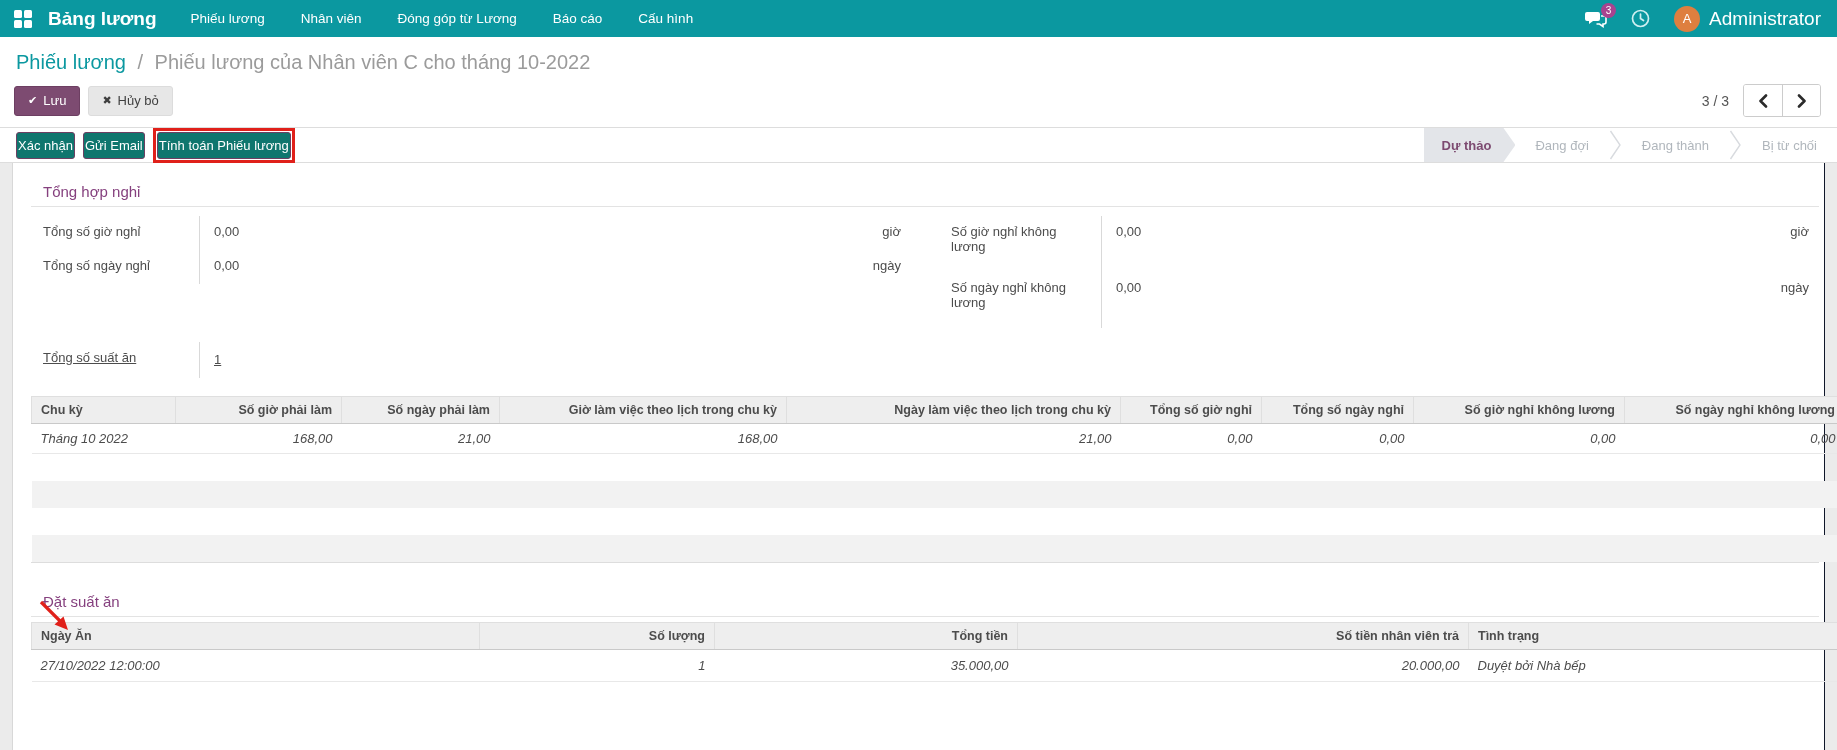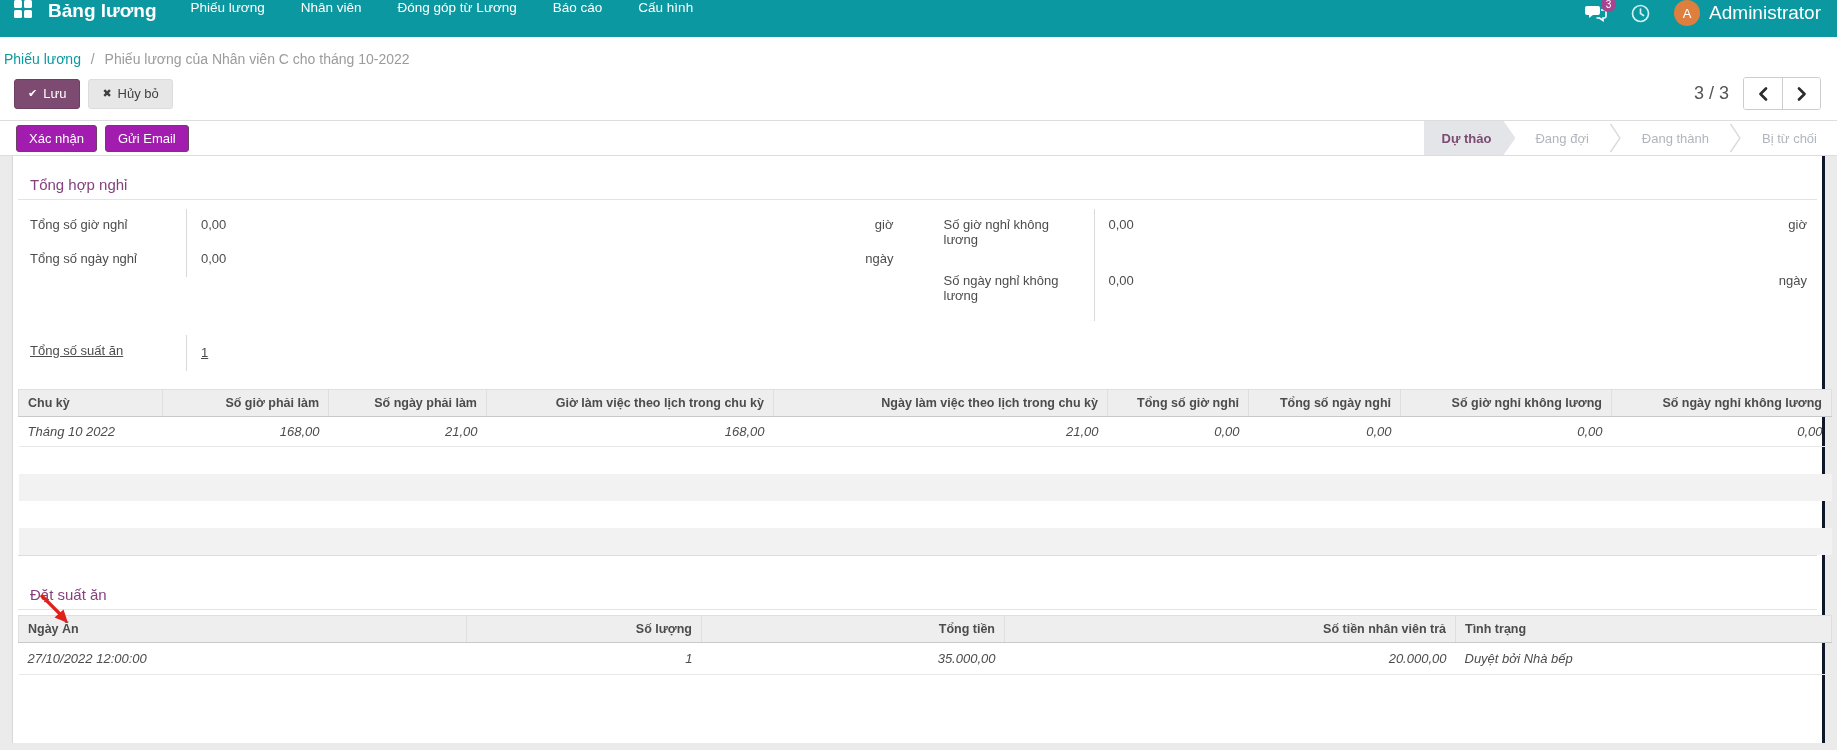--- a/index.html
+++ b/index.html
@@ -1,70 +1,70 @@
 <!DOCTYPE html>
 <html><head>
 <meta charset="utf-8">
 <style>
   * { margin:0; padding:0; box-sizing:border-box; }
   body { font-family:"Liberation Sans", sans-serif; background:#ebebeb; }
   .page { width:1837px; height:750px; position:relative; background:#ebebeb; overflow:hidden;
           font-size:13px; color:#4c4c4c; }
 
   
-  .navbar { height:37px; background:#0b98a0; display:flex; align-items:flex-start; padding:0 16px 0 14px; }
+  .navbar { height:37px; background:#0b98a0; display:flex; align-items:center; padding:0 16px 0 14px; }
   .apps-icon { width:18px; height:18px; display:grid; grid-template-columns:8px 8px; grid-template-rows:8px 8px; gap:2px; cursor:pointer; }
   .apps-icon span { background:#fff; border-radius:1.5px; }
   .brand { color:#fff; font-size:19px; font-weight:bold; margin:0 34px 0 16px; cursor:pointer; }
   .nav-menu { display:flex; align-items:center; gap:36px; }
   .nav-item { color:#fff; font-size:13.5px; cursor:pointer; }
   .nav-right { margin-left:auto; display:flex; align-items:center; gap:24px; }
   .icon-btn { position:relative; cursor:pointer; display:flex; align-items:center; }
   .badge { position:absolute; top:-7px; right:-9px; background:#a8438f; color:#fff; font-size:10px;
            min-width:15px; height:15px; border-radius:8px; display:flex; align-items:center; justify-content:center; padding:0 3px; }
   .user-block { display:flex; align-items:center; gap:9px; cursor:pointer; }
   .avatar { width:26px; height:26px; border-radius:50%; background:#de7f3f; color:#fff; font-size:13px;
             display:flex; align-items:center; justify-content:center; }
   .username { color:#fff; font-size:19px; }
 
   
   .control-area { background:#fff; }
-  .breadcrumb-row { padding:14px 16px 4px 4px; font-size:14px; }
+  .breadcrumb-row { padding:14px 16px 4px 16px; font-size:20px; }
   .crumb-link { color:#0b98a0; cursor:pointer; }
   .crumb-sep { color:#9b9b9b; margin:0 6px; }
   .crumb-current { color:#9b9b9b; }
   .buttons-row { display:flex; align-items:center; padding:6px 16px 10px 14px; }
   .btn { display:inline-flex; align-items:center; height:30px; padding:0 13px; font-size:13px;
          border-radius:3px; cursor:pointer; border:1px solid transparent; }
   .btn-primary { background:#7d4b71; border-color:#6d3f62; color:#fff; }
   .btn-secondary { background:#e7e7e7; border-color:#dcdcdc; color:#3f3f3f; }
   .btn .glyph { margin-right:6px; font-size:11px; }
   .btn + .btn { margin-left:8px; }
   .pager { margin-left:auto; display:flex; align-items:center; }
-  .pager-count { color:#555; font-size:18px; margin-right:14px; }
+  .pager-count { color:#555; font-size:14px; margin-right:14px; }
   .pager-btns { display:flex; border:1px solid #ccc; border-radius:3px; overflow:hidden; }
   .pager-btn { width:38px; height:31px; background:#fff; display:flex; align-items:center; justify-content:center; cursor:pointer; }
   .pager-btn + .pager-btn { border-left:1px solid #ccc; }
 
   
   .statusbar { border-top:1px solid #ddd; border-bottom:1px solid #ddd; height:36px;
                display:flex; align-items:center; padding-left:16px; background:#fff; }
-  .sb-btn { height:27px; padding:0 12px; font-size:13px; background:#a21caf; border:1px solid #6d3f62;
+  .sb-btn { height:27px; padding:0 1px; font-size:13px; background:#0f766e; border:1px solid #6d3f62;
             border-radius:3px; color:#fff; cursor:pointer; display:inline-flex; align-items:center; }
   .sb-btn + .sb-btn, .red-box { margin-left:8px; }
   .red-box { border:3px solid #e0201a; padding:1px; display:inline-flex; }
   .steps { margin-left:auto; display:flex; align-items:flex-end; height:100%; }
   .step { padding:0 20px; font-size:13px; color:#b0b6bc; display:flex; align-items:center; height:100%; cursor:pointer; }
   .step.active { background:#e3e5e9; color:#7d4b71; font-weight:bold; padding:0 24px 0 18px;
                  clip-path:polygon(0 0, calc(100% - 12px) 0, 100% 50%, calc(100% - 12px) 100%, 0 100%); }
   .step-divider { height:100%; display:flex; align-items:center; }
 
   
   .sheet { margin:0 12px; background:#fff; height:587px; position:relative;
-           border-left:1px solid #d8d8d8; border-right:3px solid #0f172a; padding:20px 5px 0 5px; }
+           border-left:1px solid #d8d8d8; border-right:1px solid #0f172a; padding:20px 5px 0 18px; }
   .section-title { color:#85407e; font-size:15px; padding:0 10px 6px 12px; }
   .section-title.underlined { border-bottom:1px solid #e3e3e3; }
 
   .field-grid { display:grid; grid-template-columns:1fr 1fr; column-gap:30px; margin-top:9px; padding:0 2px 0 0; }
   .field { display:flex; align-items:stretch; }
   .f-label { width:168px; padding:8px 10px 0 12px; flex-shrink:0; }
   .f-col2 .f-label { width:162px; }
   .f-body { flex:1; border-left:1px solid #d9d9d9; display:flex; justify-content:space-between;
             padding:8px 8px 0 14px; }
   .f-row1 { min-height:34px; }
@@ -158,20 +158,23 @@
                 <path d="M2 1.5 L7.5 7 L2 12.5" fill="none" stroke="#2b2b2b" stroke-width="2.6" stroke-linecap="round" stroke-linejoin="round"></path>
               </svg>
           </div>
         </div>
       </div>
     </div>
 
     <div class="statusbar">
       <button class="sb-btn">Xác nhận</button>
       <button class="sb-btn">Gửi Email</button>
+      <span class="red-box">
+        <button class="sb-btn" style="margin-left:0;">Tính toán Phiếu lương</button>
+      </span>
       <div class="steps">
         <div class="step active">Dự thảo</div>
         <div class="step">Đang đợi</div>
         <span class="step-divider">
           <svg width="13" height="34" viewBox="0 0 13 34">
               <path d="M1.5 3 L11 17 L1.5 31" fill="none" stroke="#d8dbdf" stroke-width="1.4"></path>
             </svg>
         </span>
         <div class="step">Đang thành</div>
         <span class="step-divider">

